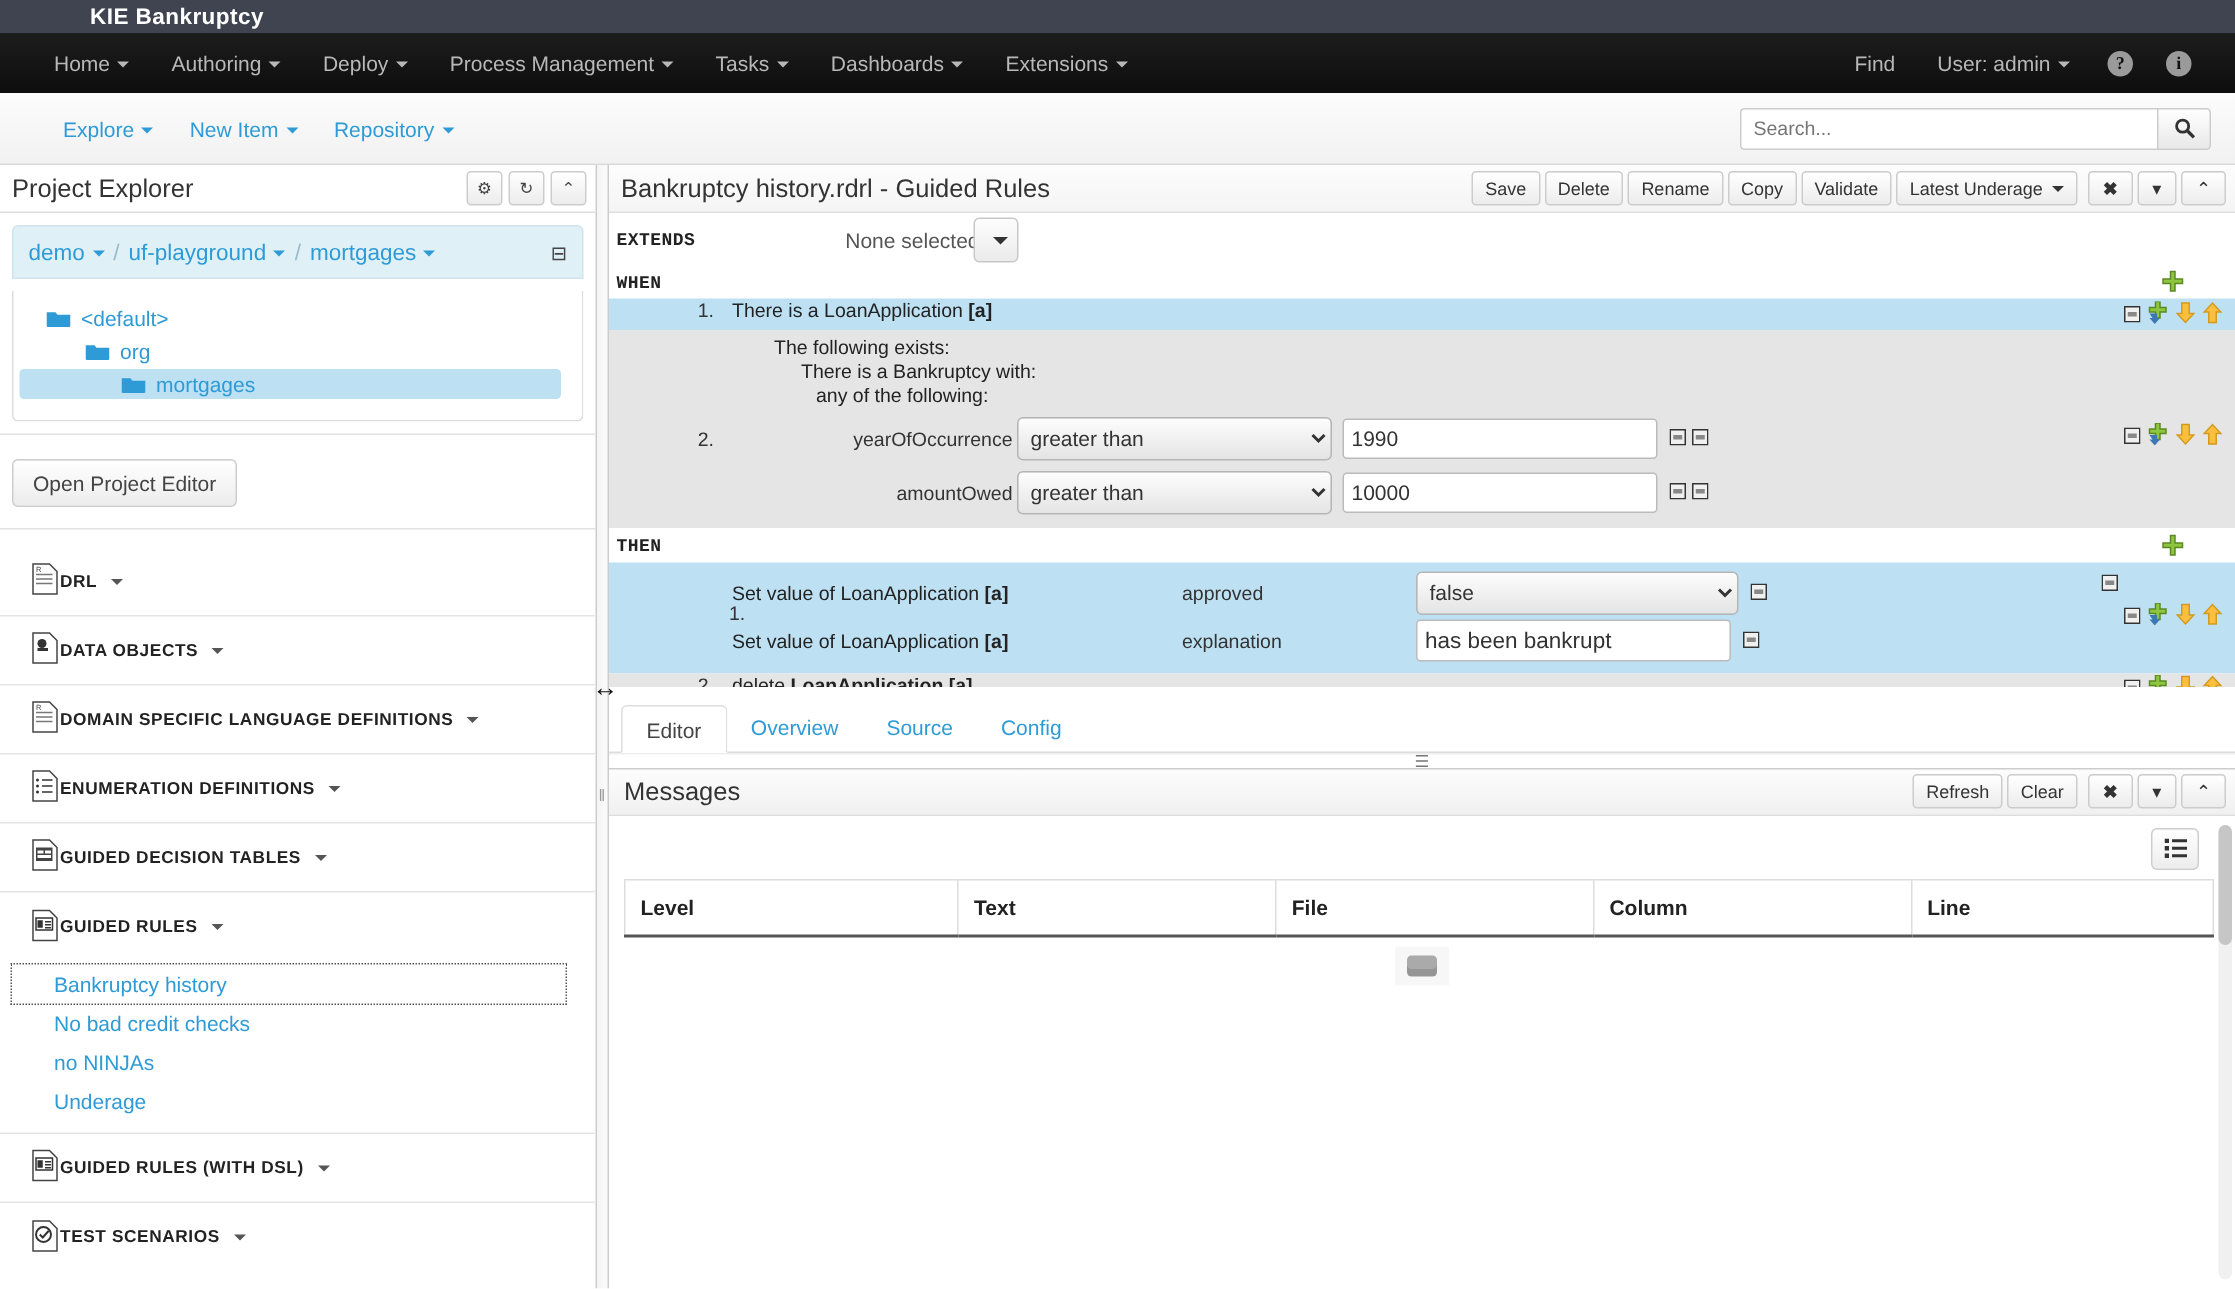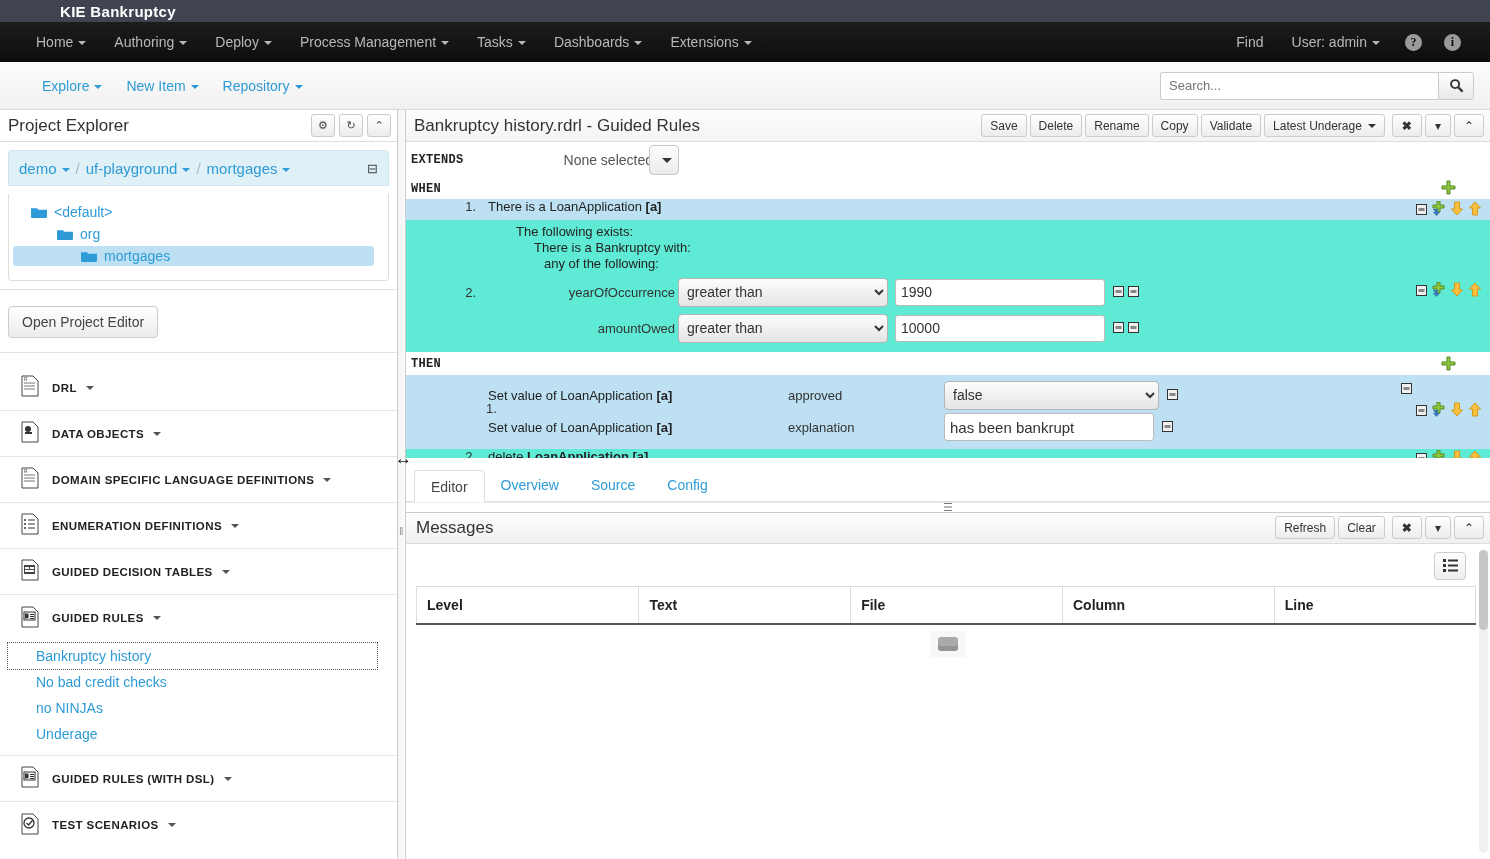--- a/index.html
+++ b/index.html
@@ -175,21 +175,21 @@
   .acc-scroll { flex: 1; overflow: hidden; padding-top: 12px; }
   .acc-item {
     display: flex; align-items: center;
     height: 46px;
     padding-left: 20px;
     border-bottom: 1px solid #e5e5e5;
   }
   .acc-item .lbl {
     font-size: 11.5px; font-weight: bold;
     letter-spacing: .4px; color: #222;
-    margin-left: 12px; text-transform: uppercase;
+    text-transform: uppercase;
   }
   .acc-item .caret { border-top-color: #555; margin-left: 9px; }
   .acc-children { padding: 2px 0 8px 0; border-bottom: 1px solid #e5e5e5; }
   .acc-child {
     height: 26px; display: flex; align-items: center;
     padding-left: 36px; color: #2e9bd6; font-size: 14px; cursor: pointer;
   }
   .acc-child.focused {
     outline: 1px dotted #555;
     margin: 0 20px 0 8px;
@@ -247,21 +247,21 @@
     display: flex; align-items: center; justify-content: center;
     cursor: pointer;
   }
   .when-bar, .then-bar {
     height: 21px; display: flex; align-items: center;
     padding-left: 5px; position: relative;
   }
   .addplus { position: absolute; right: 34px; top: 2px; cursor: pointer; }
 
   .cond-block { background: #bde0f3; }
-  .cond-sub { background: #5eead4; }
+  .cond-sub { background: #e5e5e5; }
   .row-line { display: flex; position: relative; min-height: 20px; }
   .idx { width: 82px; text-align: right; padding-right: 12px; color: #333; font-size: 13px; }
   .ctext { font-size: 13px; color: #222; }
   .bold { font-weight: bold; }
   .ctrl-group { position: absolute; right: 8px; display: flex; align-items: center; gap: 4px; }
 
   select.kie, input.kie {
     font-family: "Liberation Sans", sans-serif;
     font-size: 14px; color: #333;
   }

